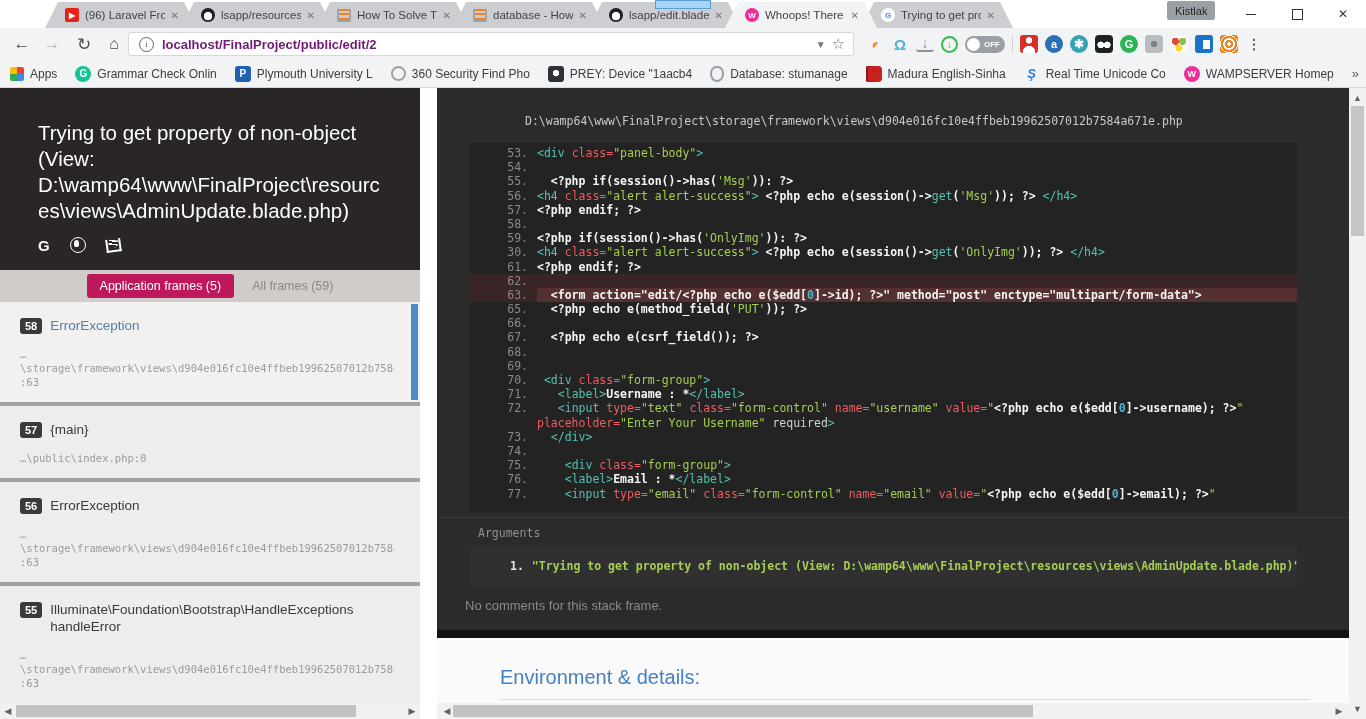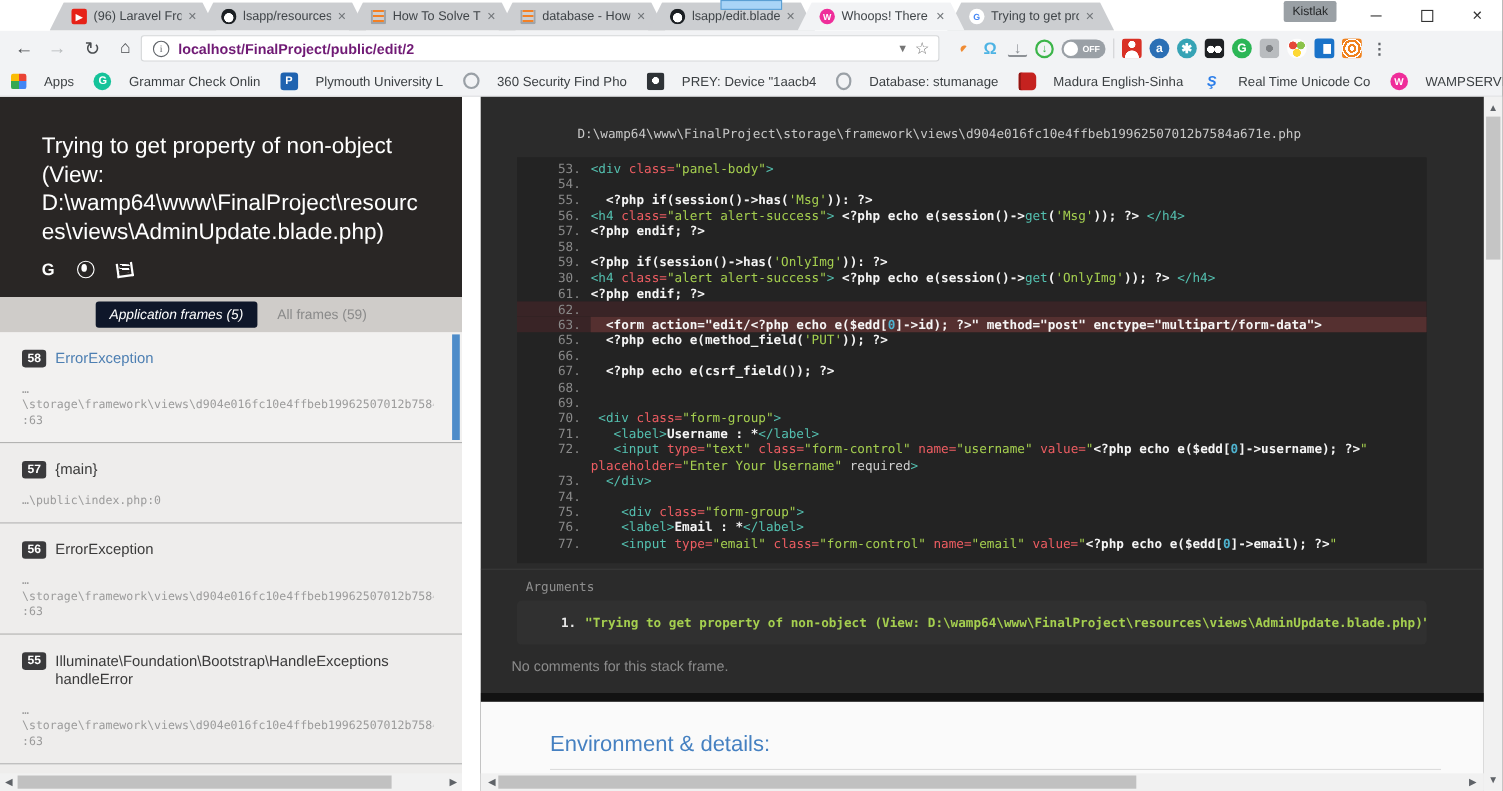--- a/index.html
+++ b/index.html
@@ -59,21 +59,21 @@
        radial-gradient(circle at 70% 35%,#8bc34a 0 3.4px,rgba(0,0,0,0) 3.8px),
        radial-gradient(circle at 50% 72%,#fdd835 0 3.4px,rgba(0,0,0,0) 3.8px);}
   .x-bluesq{background:#1a73c9;}
   .x-bluesq::after{content:"";width:7px;height:9px;background:#fff;margin-left:5px;}
   .x-target{background:#f0821e;
      background-image:radial-gradient(circle,#fff 0 2px,#f0821e 2px 4px,#fff 4px 6px,#f0821e 6px 8px,#fff 8px 9px,#f0821e 9px);}
   .x-kebab{color:#5f6368;background:none;font-size:14px;}
   
   .bookmarks{position:absolute;left:0;top:60px;width:1366px;height:28px;background:#f2f3f5;
       border-bottom:1px solid #d9dadc;box-sizing:border-box;display:flex;align-items:center;padding-left:10px;gap:18px;}
-  .bm{display:flex;align-items:center;gap:16px;max-width:158px;}
+  .bm{display:flex;align-items:center;gap:6px;max-width:158px;}
   .bm-label{font-size:12px;color:#3c4043;white-space:nowrap;overflow:hidden;}
   .bic{width:16px;height:16px;border-radius:3px;display:flex;align-items:center;justify-content:center;
        font-size:10px;font-weight:bold;color:#fff;flex:none;}
   .b-apps{background:conic-gradient(#ea4335 0 25%,#4285f4 0 50%,#34a853 0 75%,#fbbc04 0);border-radius:2px;width:14px;height:14px;}
   .b-grammarly{background:#15c39a;border-radius:50%;}
   .b-plymouth{background:#1f63b0;}
   .b-globe360{background:none;border:2px solid #9aa0a6;border-radius:50%;width:11px;height:11px;}
   .b-prey{background:#2f3337;border-radius:3px;background-image:radial-gradient(circle at 50% 45%,#fff 0 3px,rgba(0,0,0,0) 3.4px);}
   .b-mouse{background:none;border:2px solid #9aa0a6;border-radius:45% 45% 50% 50%;width:10px;height:12px;}
   .b-bookred{background:#c5221f;border-radius:2px 4px 4px 2px;box-shadow:inset 2px 0 0 #8e1613;}
@@ -92,24 +92,24 @@
   .exc-icons{margin-top:12px;display:flex;align-items:center;gap:20px;height:18px;}
   .sico{color:#fff;display:flex;align-items:center;justify-content:center;}
   .sg{font-size:15px;font-weight:bold;}
   .sduck{width:14px;height:14px;border:1.6px solid #fff;border-radius:50%;position:relative;}
   .sduck::after{content:"";position:absolute;left:3px;top:2px;width:5px;height:7px;background:#fff;border-radius:50% 50% 40% 40%;}
   .sso{width:11px;height:11px;border:2px solid #fff;border-top:none;position:relative;transform:rotate(-8deg);}
   .sso::after{content:"";position:absolute;left:1px;top:1px;right:1px;height:7px;
        background:repeating-linear-gradient(180deg,#fff 0 1.6px,rgba(0,0,0,0) 1.6px 3.6px);transform:rotate(14deg);}
   .frames-tabbar{position:absolute;left:0;top:182px;width:420px;height:32px;background:#cfccc9;
        display:flex;align-items:center;justify-content:center;gap:18px;}
-  .ftab-active{background:#0f172a;color:#fff;font-size:12.5px;padding:5px 13px;border-radius:3px;font-style:italic;}
+  .ftab-active{background:#be185d;color:#fff;font-size:12.5px;padding:5px 13px;border-radius:3px;}
   .ftab-all{color:#8a8a8a;font-size:12.5px;}
   .frames-list{position:absolute;left:0;top:214px;width:420px;height:401px;overflow:hidden;}
-  .frame{position:relative;padding:15px 26px 13px 20px;border-bottom:1px solid #a3a3a3;background:#eeedec;}
+  .frame{position:relative;padding:15px 26px 13px 20px;border-bottom:4px solid #a3a3a3;background:#eeedec;}
   .frame.active{background:#f2f1f0;}
   .frame.active::after{content:"";position:absolute;right:2px;top:2px;bottom:2px;width:7px;background:#4e8cc9;}
   .frame-head{display:flex;gap:8px;align-items:flex-start;}
   .frame-num{flex:none;background:#3a3a3c;color:#fff;font-size:11px;font-weight:bold;border-radius:3px;padding:2px 5px;margin-top:1px;}
   .frame-title{font-size:13.5px;color:#3a3a3a;line-height:17px;overflow-wrap:break-word;max-width:340px;}
   .frame.active .frame-title{color:#4d7fb2;}
   .frame-path{margin-top:13px;font-family:"DejaVu Sans Mono",monospace;font-size:10.5px;line-height:14px;color:#9b9b9b;}
   .frame-path div{white-space:nowrap;overflow:hidden;}
   .sb-hscroll{position:absolute;left:0;top:615px;width:437px;height:16px;background:#f1f1f1;}
   .sb-hscroll .thumb{position:absolute;left:16px;top:2px;width:340px;height:12px;background:#c1c1c1;}

